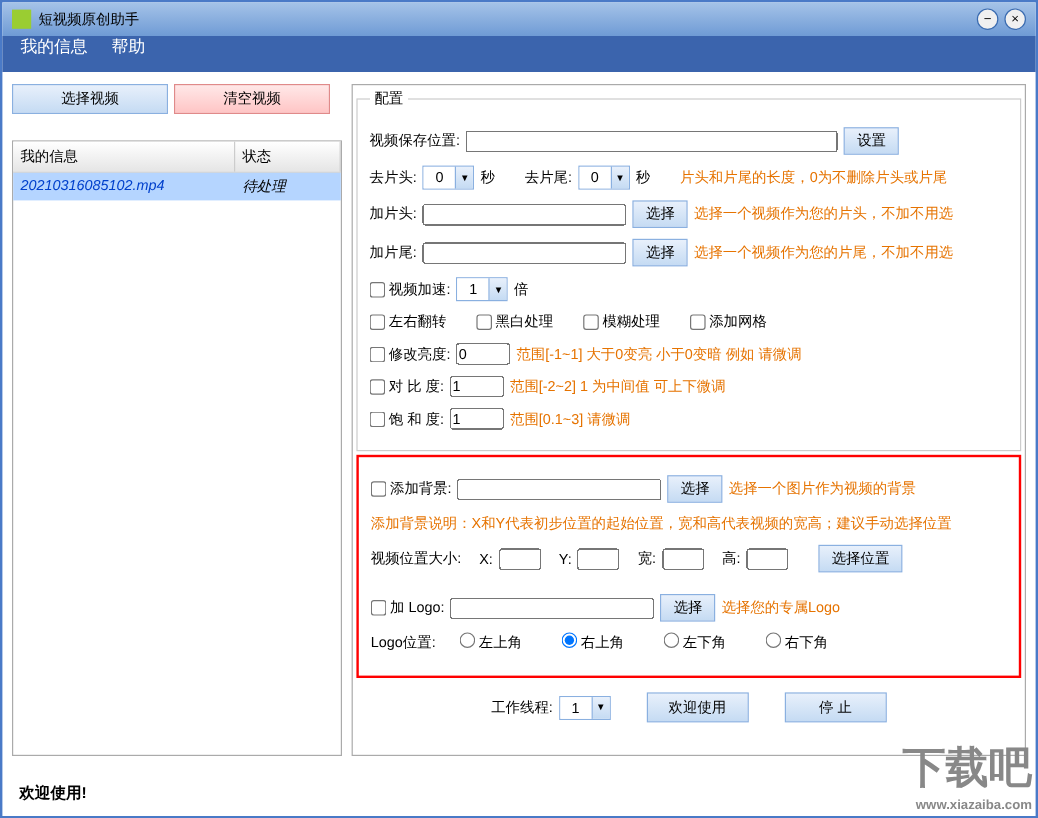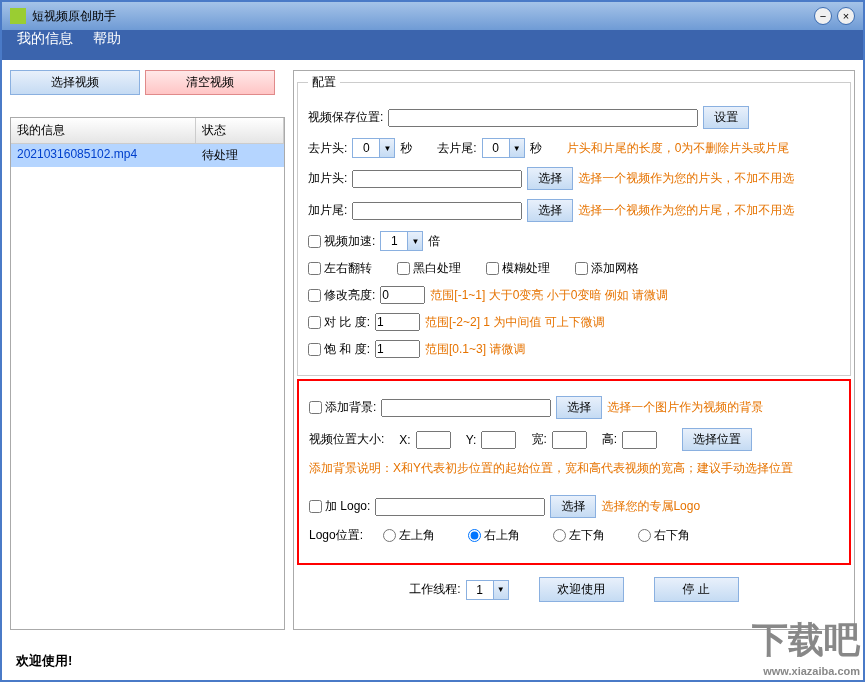--- a/index.html
+++ b/index.html
@@ -16,34 +16,34 @@
 .left-buttons { display: flex; gap: 5px; margin-bottom: 22px; }
 .btn { background: linear-gradient(#e8f0fb,#c5dbf3); border: 1px solid #8ab0e0; padding: 2px 10px; cursor: pointer; font-size: 12px; }
 .btn-pink { background: linear-gradient(#ffe8e8,#ffc5c5); border: 1px solid #e08a8a; }
 .left-buttons .btn { width: 130px; text-align: center; padding: 3px; }
 .file-table { border: 1px solid #aaa; flex: 1; background: #fff; }
 .file-header { display: flex; background: linear-gradient(#fff,#e5e5e5); border-bottom: 1px solid #ccc; }
 .file-header div { padding: 4px 6px; border-right: 1px solid #ccc; }
 .file-col1 { width: 185px; }
 .file-col2 { flex: 1; }
 .file-row { display: flex; background: #b5d5ff; }
-.file-row div { padding: 3px 6px; }
+.file-row div { padding: 3px 6px; font-style: italic; }
 .file-row .file-col1 { color: #0040cc; }
 .right-panel { flex: 1; margin-left: 8px; border: 1px solid #aaa; }
 .fieldset { border: 1px solid #ccc; margin: 3px; padding: 6px 10px 8px; position: relative; }
 .fieldset legend { padding: 0 4px; font-size: 12px; }
 .row { display: flex; align-items: center; margin: 9px 0; gap: 5px; }
 .row label { white-space: nowrap; }
 .spin { display: inline-flex; border: 1px solid #8ab0e0; height: 20px; }
 .spin input { border: none; width: 26px; text-align: center; }
 .spin .arrow { width: 15px; background: linear-gradient(#e8f0fb,#c5dbf3); border-left: 1px solid #8ab0e0; font-size: 8px; display: flex; align-items: center; justify-content: center; cursor: pointer; }
 .hint { color: #e67300; }
 .chk { display: inline-flex; align-items: center; gap: 3px; }
 .redbox { border: 2px solid red; margin: 3px; padding: 6px 10px 10px; }
-.radio { display: inline-flex; align-items: center; gap: 3px; margin-right: 28px; }
+.radio { display: inline-flex; align-items: flex-start; gap: 3px; margin-right: 28px; }
 .btn-wide { width: 85px; text-align: center; padding: 3px; }
 .footer { position: absolute; bottom: 12px; left: 16px; font-weight: bold; font-size: 13px; }
 .watermark { position: absolute; bottom: 5px; right: 5px; font-family: "SimHei"; font-size: 36px; font-weight: bold; color: #555; font-style: italic; letter-spacing: -2px; }
 .watermark span { font-size: 11px; display:block; text-align:right; color:#888; font-style:normal; letter-spacing:0;margin-left:35px; }
 </style>
 </head>
 <body>
 
 <div class="window">
   <div class="titlebar">
@@ -168,38 +168,38 @@
         <div class="row">
           <label class="chk">
               <input type="checkbox" style="">
               <span>添加背景:</span>
             </label>
           <input class="txt" style="width: 170px;" value="">
           <button class="btn">选择</button>
           <span class="hint">选择一个图片作为视频的背景</span>
         </div>
         <div class="row">
+          <span class="hint">添加背景说明：X和Y代表初步位置的起始位置，宽和高代表视频的宽高；建议手动选择位置</span>
+        </div>
+        <div class="row">
           <label>视频位置大小:</label>
           <span style="width:5px"></span>
           <label>X:</label>
           <input class="txt" style="width: 35px;" value="">
           <span style="width:5px"></span>
           <label>Y:</label>
           <input class="txt" style="width: 35px;" value="">
           <span style="width:5px"></span>
           <label>宽:</label>
           <input class="txt" style="width: 35px;" value="">
           <span style="width:5px"></span>
           <label>高:</label>
           <input class="txt" style="width: 35px;" value="">
           <span style="width:15px"></span>
           <button class="btn">选择位置</button>
-        </div>
-        <div class="row">
-          <span class="hint">添加背景说明：X和Y代表初步位置的起始位置，宽和高代表视频的宽高；建议手动选择位置</span>
         </div>
         <div class="row" style="margin-top:18px">
           <label class="chk">
               <input type="checkbox" style="">
               <span>加 Logo:</span>
             </label>
           <input class="txt" style="width: 170px;" value="">
           <button class="btn">选择</button>
           <span class="hint">选择您的专属Logo</span>
         </div>

